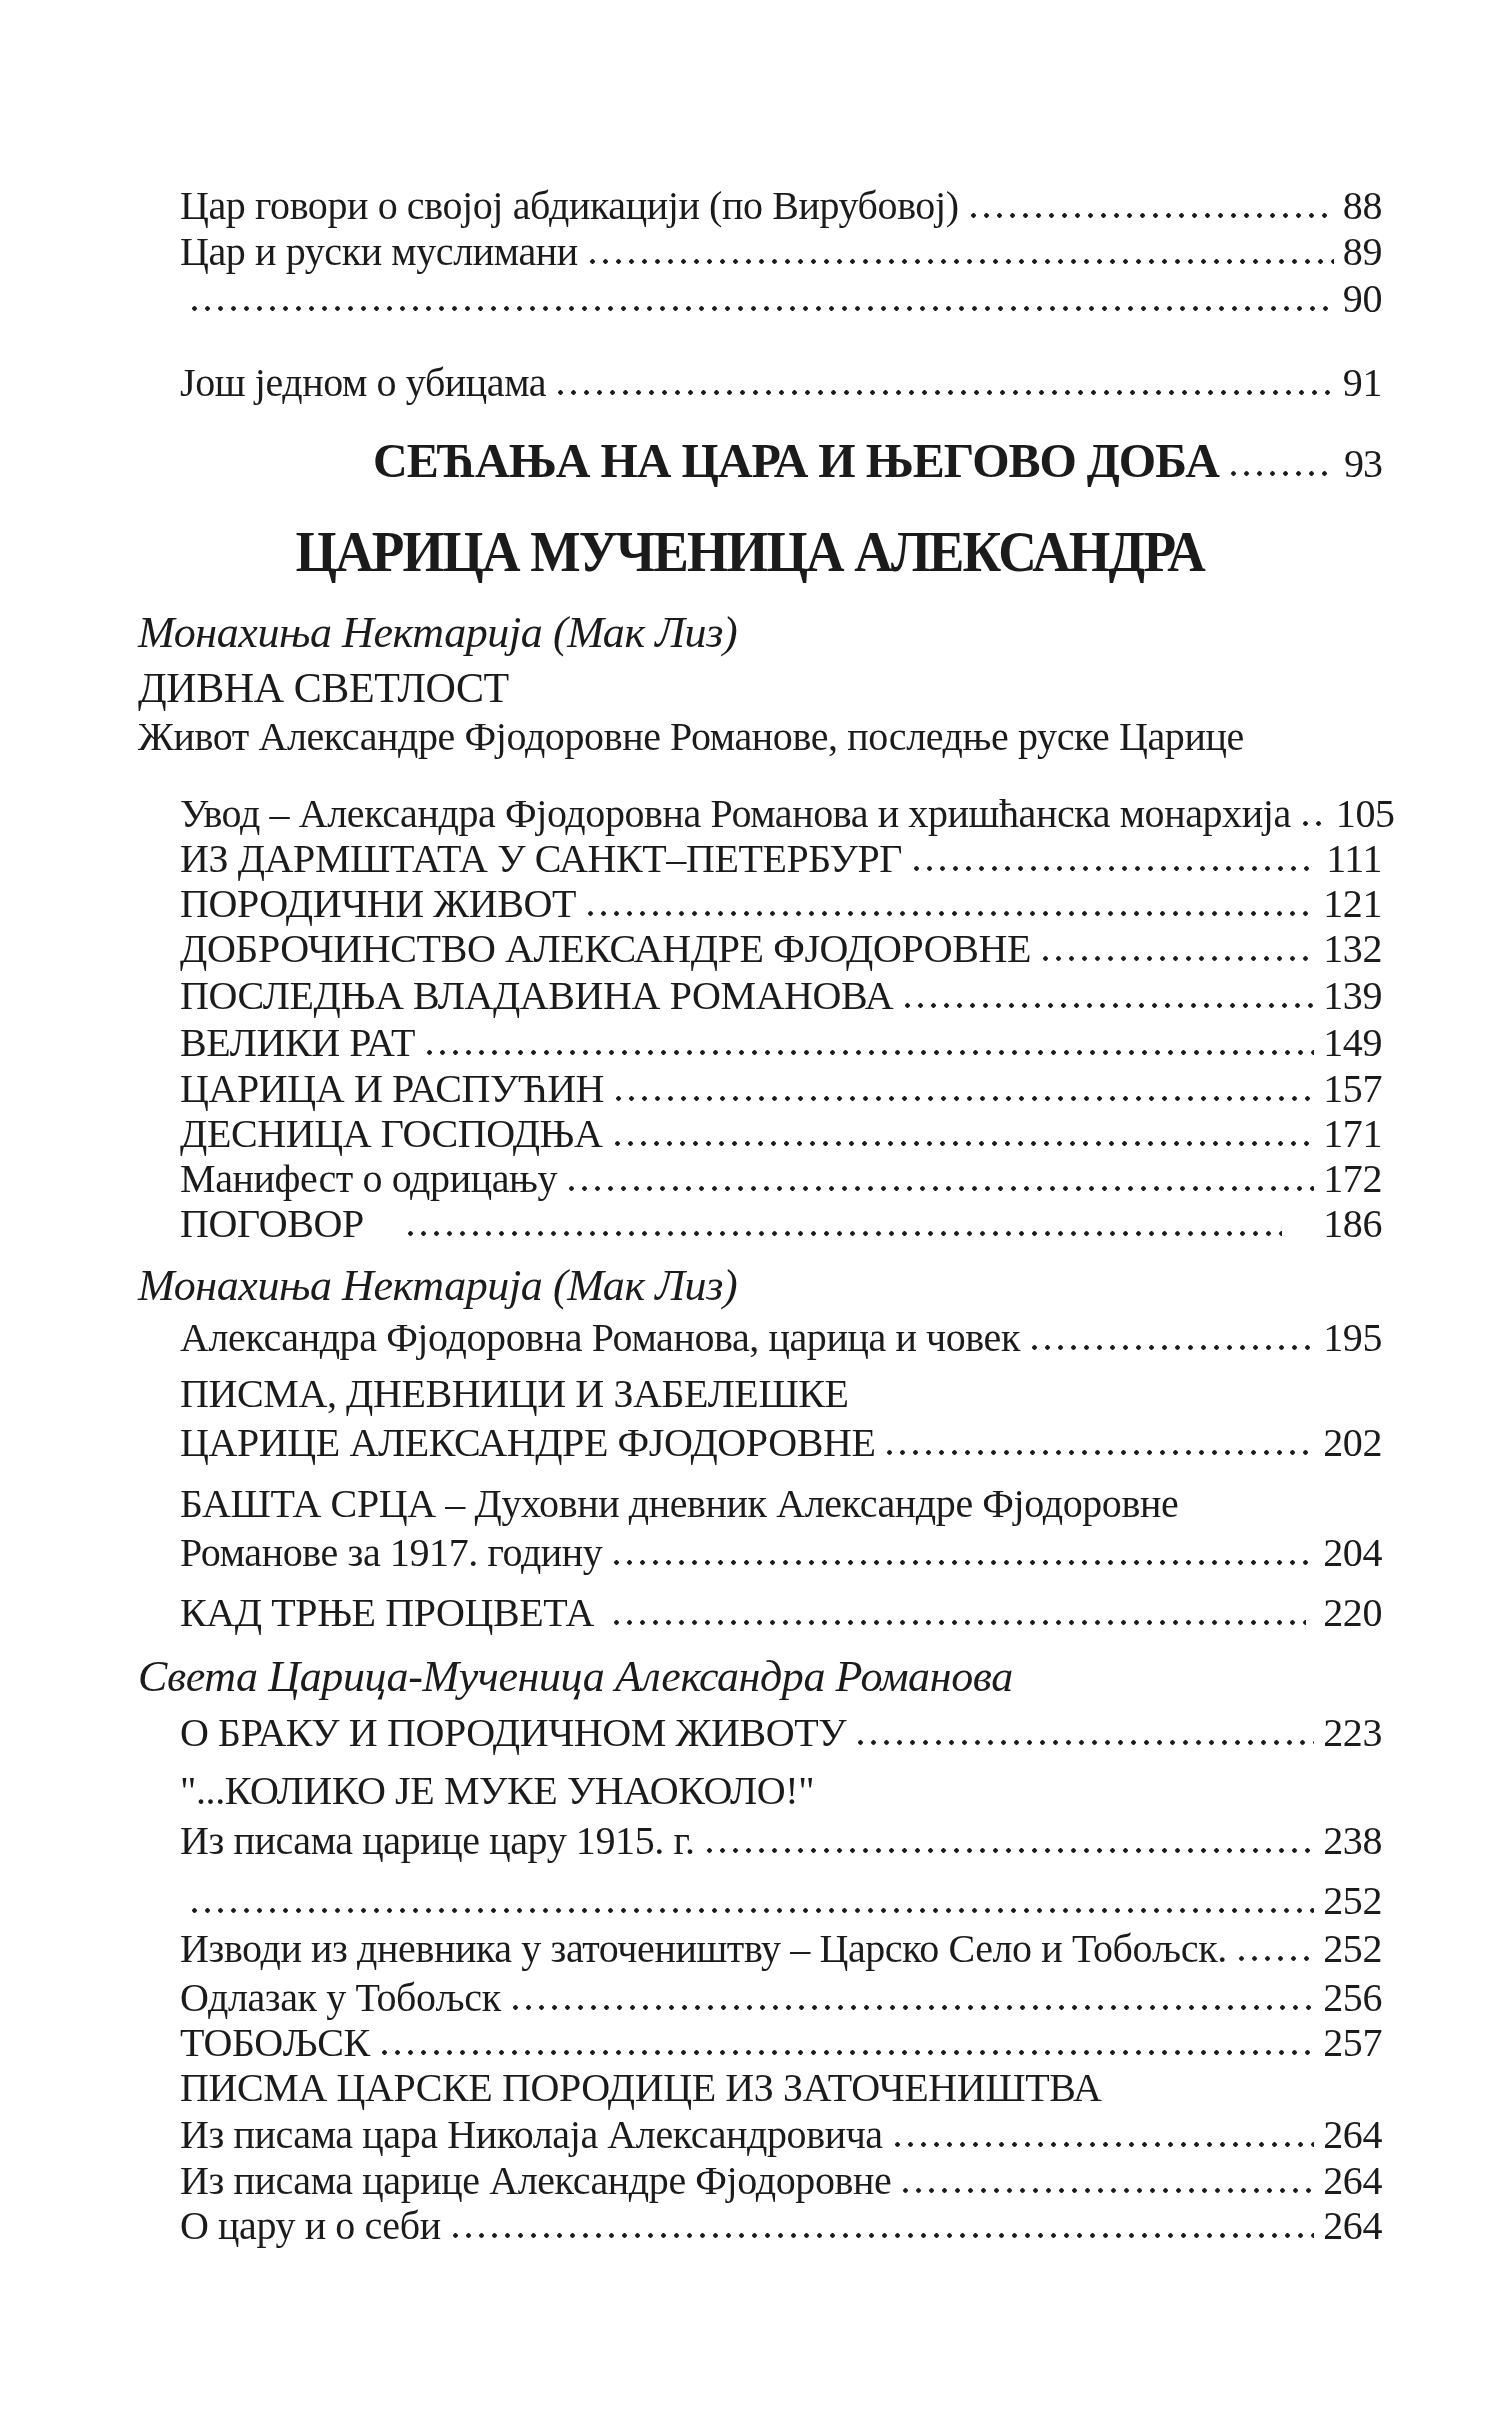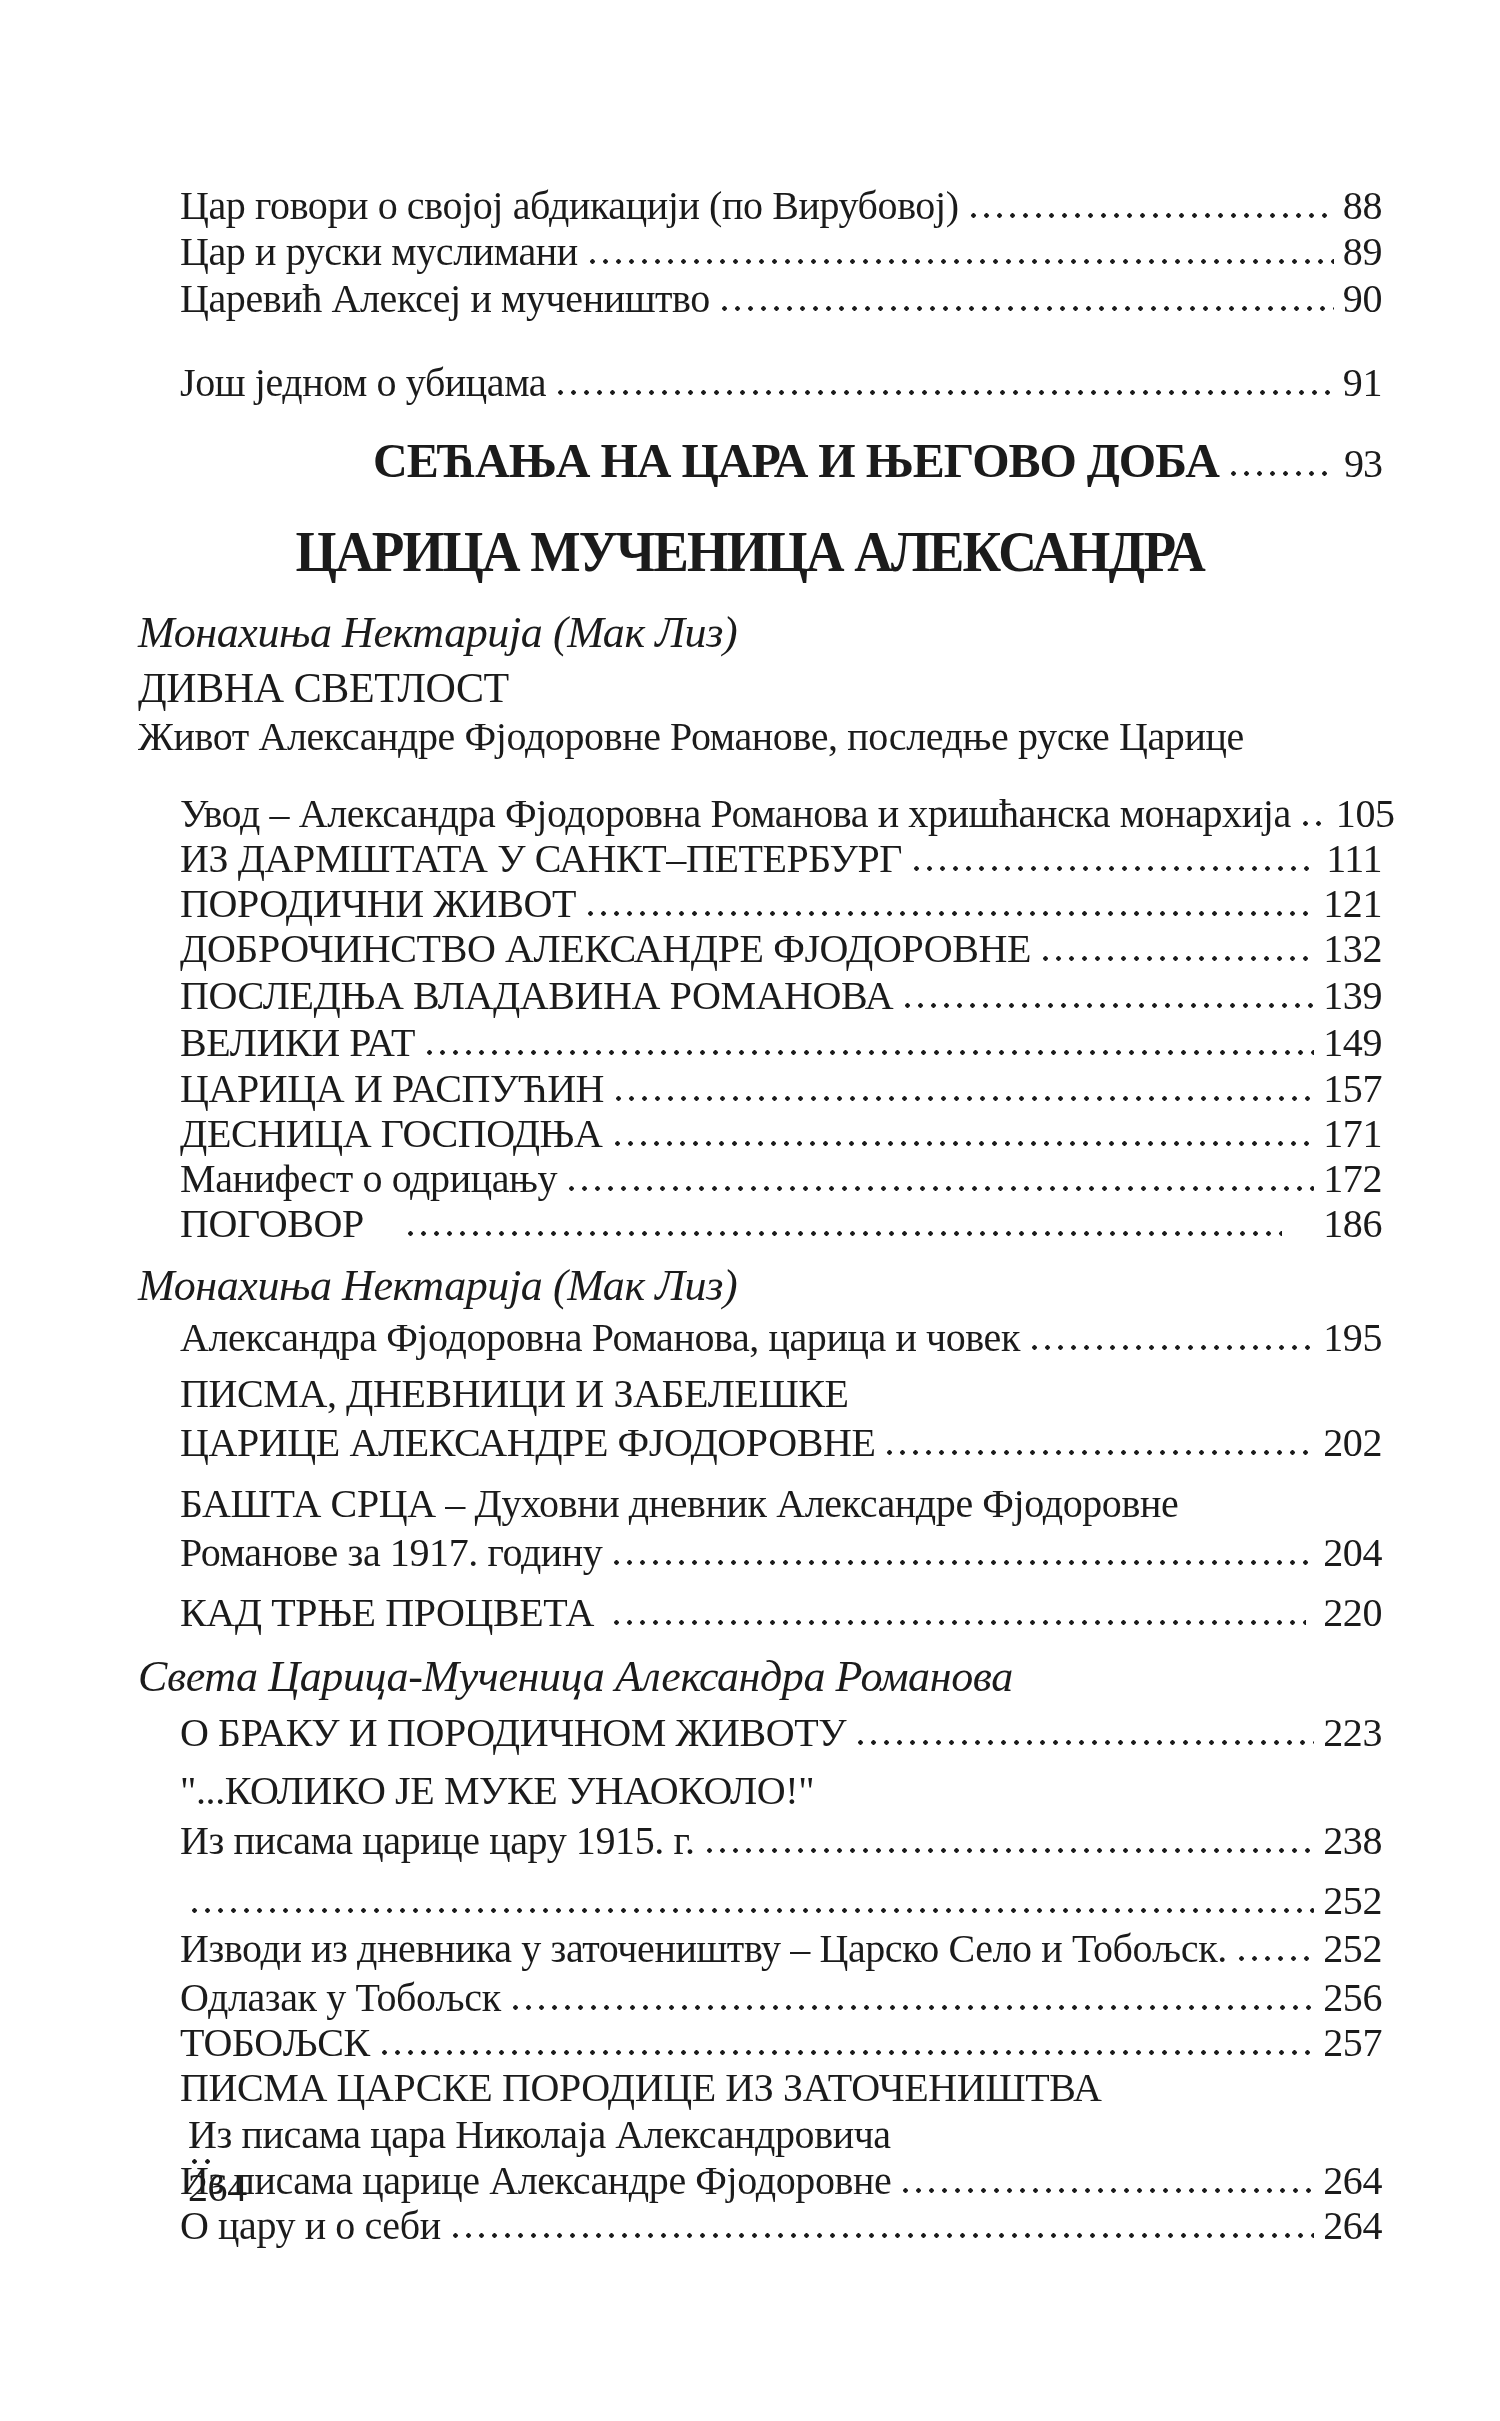--- a/index.html
+++ b/index.html
@@ -93,21 +93,20 @@
         <span class="t">Цар говори о својој абдикацији (по Вирубовој)</span>
         <div class="leader"></div>
         <span class="p">88</span>
       </div>
       <div class="row entry" style="top: 229px;">
         <span class="t">Цар и руски муслимани</span>
         <div class="leader"></div>
         <span class="p">89</span>
       </div>
       <div class="row entry" style="top: 276px;">
-        <span class="t">Царевић Алексеј и мучеништво</span>
         <div class="leader"></div>
         <span class="p">90</span>
       </div>
       <div class="row entry" style="top: 324px; margin-top: 36px;">
         <span class="t">Још једном о убицама</span>
         <div class="leader"></div>
         <span class="p">91</span>
       </div>
       <div class="row heading" style="top: 400px;">
         <span class="t">СЕЋАЊА НА ЦАРА И ЊЕГОВО ДОБА</span>
@@ -236,21 +235,21 @@
         <span class="p">256</span>
       </div>
       <div class="row entry" style="top: 2020px;">
         <span class="t">ТОБОЉСК</span>
         <div class="leader"></div>
         <span class="p">257</span>
       </div>
       <div class="row entry" style="top: 2065px;">
         <span class="t">ПИСМА ЦАРСКЕ ПОРОДИЦЕ ИЗ ЗАТОЧЕНИШТВА</span>
       </div>
-      <div class="row entry" style="top: 2112px; flex-direction: column;">
+      <div class="row entry" style="top: 2112px;">
         <span class="t">Из писама цара Николаја Александровича</span>
         <div class="leader"></div>
         <span class="p">264</span>
       </div>
       <div class="row entry" style="top: 2158px;">
         <span class="t">Из писама царице Александре Фјодоровне</span>
         <div class="leader"></div>
         <span class="p">264</span>
       </div>
       <div class="row entry" style="top: 2203px;">

